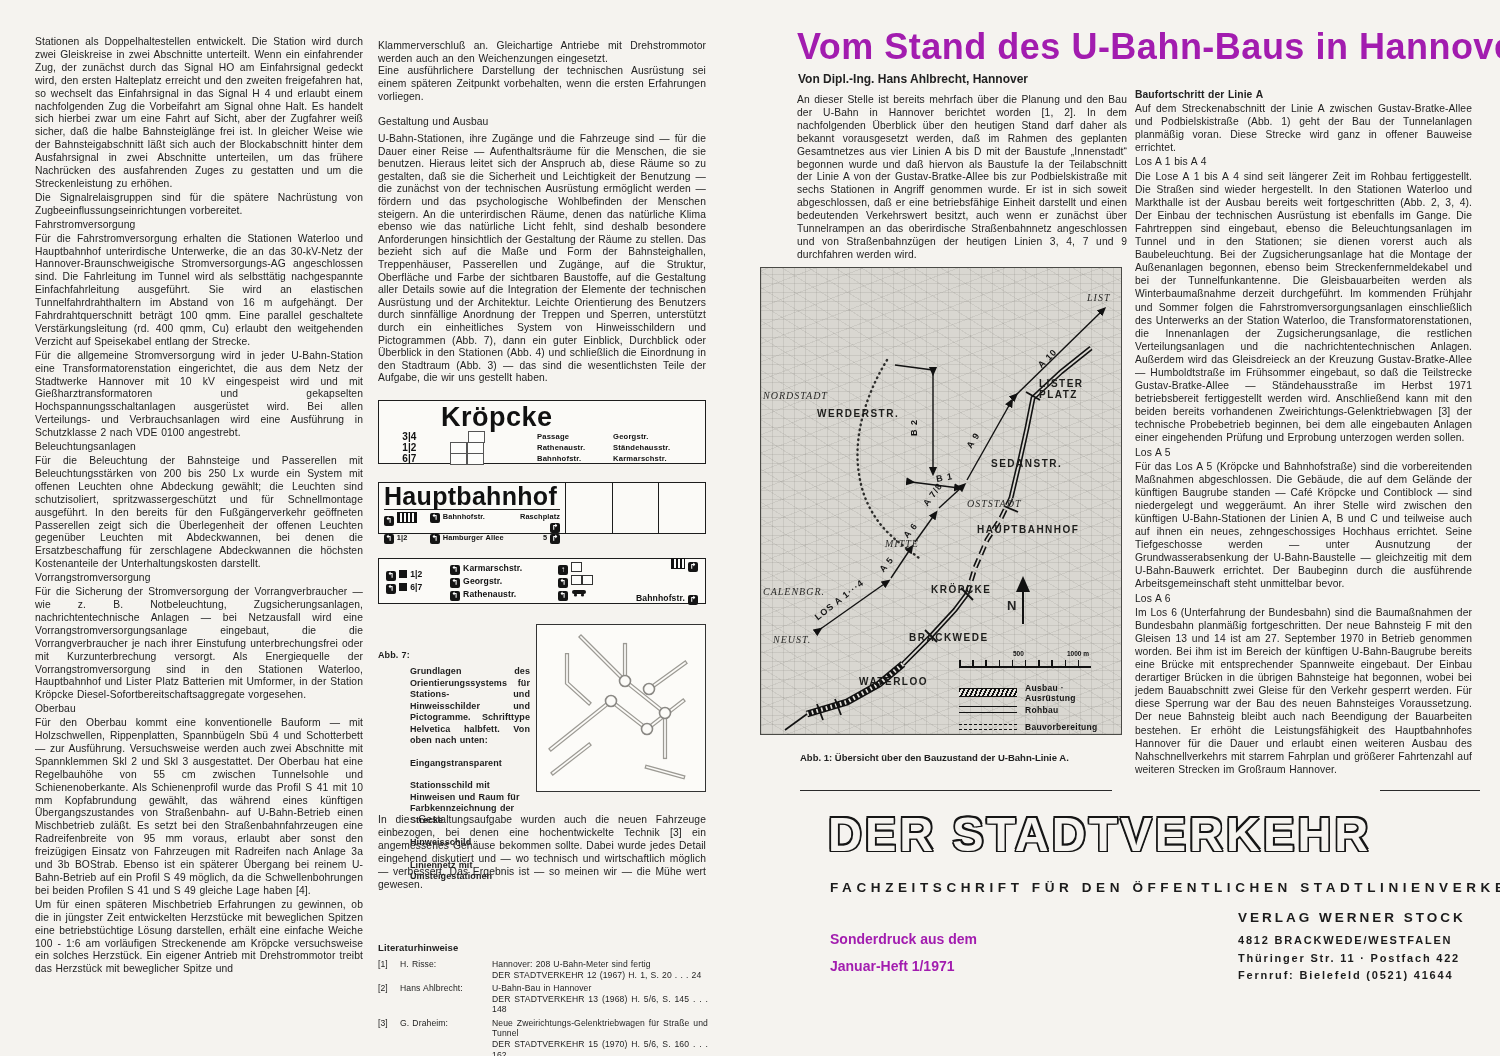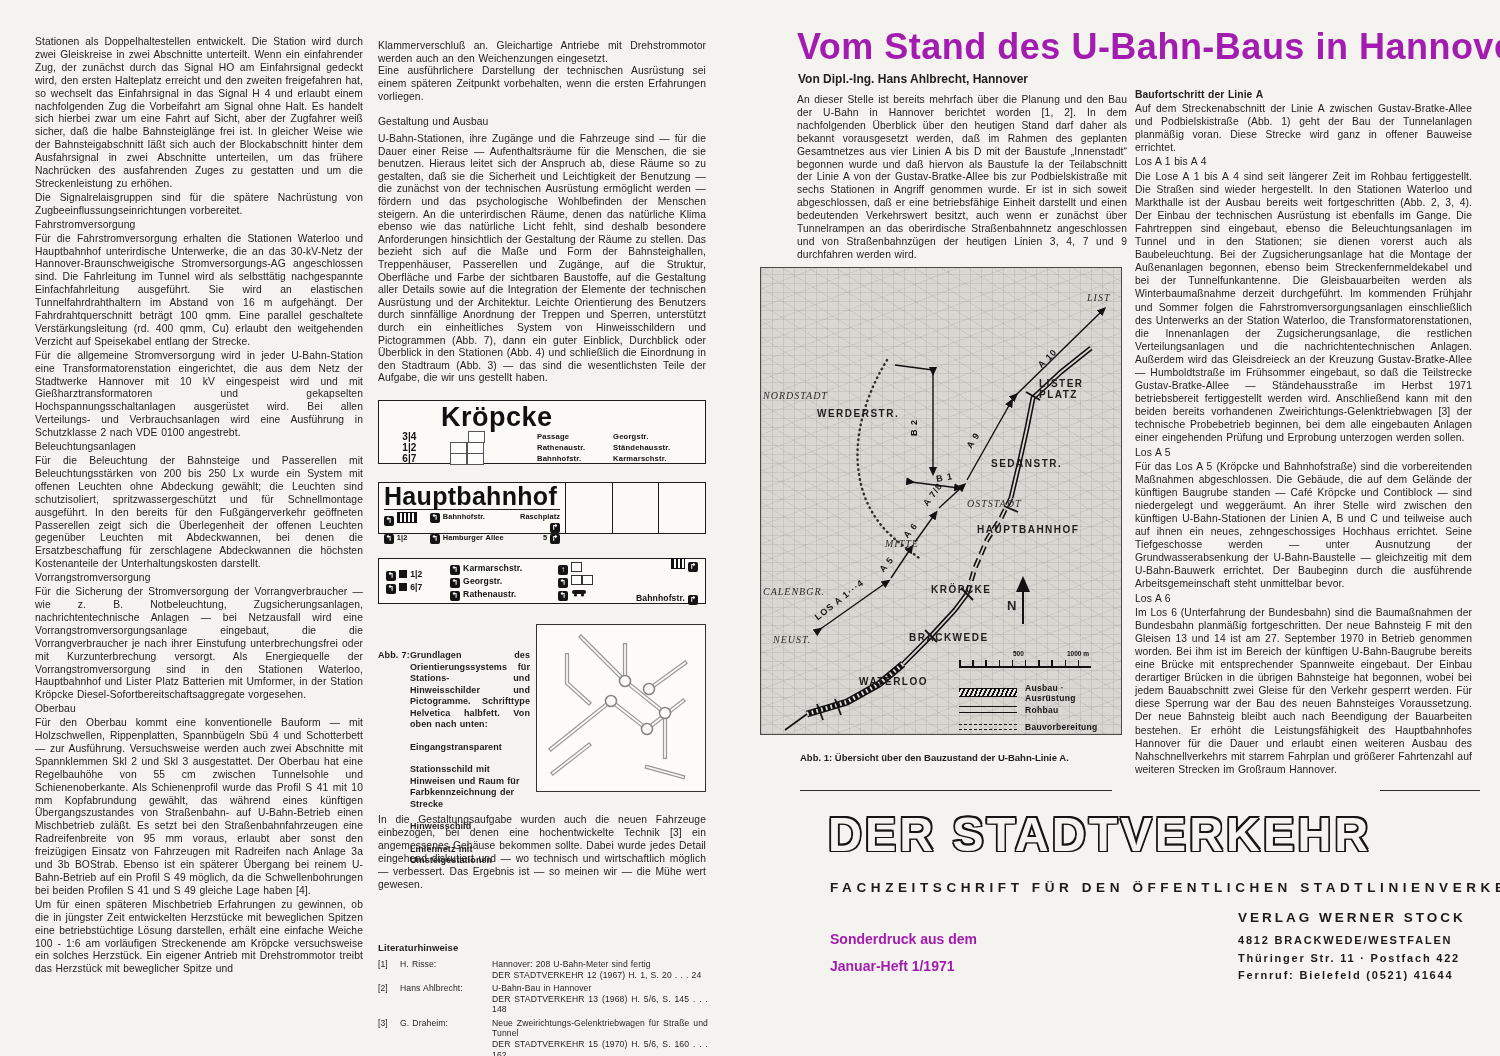--- a/index.html
+++ b/index.html
@@ -92,21 +92,21 @@
        line-height:10px;text-align:center;border-radius:2px;vertical-align:-1px;}
   .sqo{display:inline-block;width:9px;height:8px;border:1px solid #333;background:#fdfdfb;vertical-align:-1px;}
   .blk{display:inline-block;width:8px;height:8px;background:#141414;vertical-align:-1px;}
   .esc{display:inline-block;width:18px;height:9px;border:1px solid #111;vertical-align:-1px;
        background:repeating-linear-gradient(90deg,#111 0 2px,#fdfdfb 2px 4px);}
 
   
   .abb7{position:absolute;top:588px;left:0;width:328px;}
   .abb7cap{position:absolute;left:0;top:26px;width:152px;font-size:9px;font-weight:700;line-height:11.5px;color:#1d1d1d;}
   .abb7cap .lbl{position:absolute;left:0;top:0;}
-  .abb7cap .captext{display:block;margin-left:32px;text-align:justify;}
+  .abb7cap .captext{display:block;margin-left:32px;text-align:justify;margin-top:16px;}
   .abb7cap ul{list-style:none;margin:0 0 0 32px;padding:0;}
   .abb7cap li{margin-top:11px;text-align:left;}
   .abb7fig{position:absolute;left:158px;top:0;width:168px;height:166px;background:#fcfbf8;border:1.2px solid #333;}
 
   
   .lit{position:absolute;top:906px;left:0;width:330px;}
   .lit h4{margin:0 0 4px 0;font-size:9.5px;font-weight:700;}
   .refrow{display:grid;grid-template-columns:22px 92px auto;font-size:8.6px;line-height:10.6px;
           font-weight:400;margin-bottom:3px;color:#1e1e1e;}
   .refrow .rnum,.refrow .rauth{font-weight:400;}

